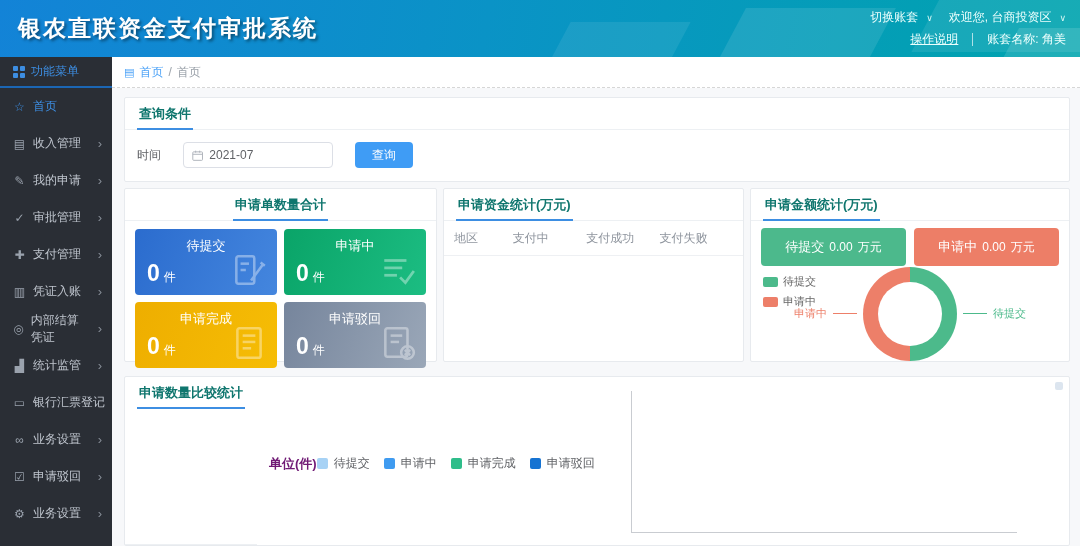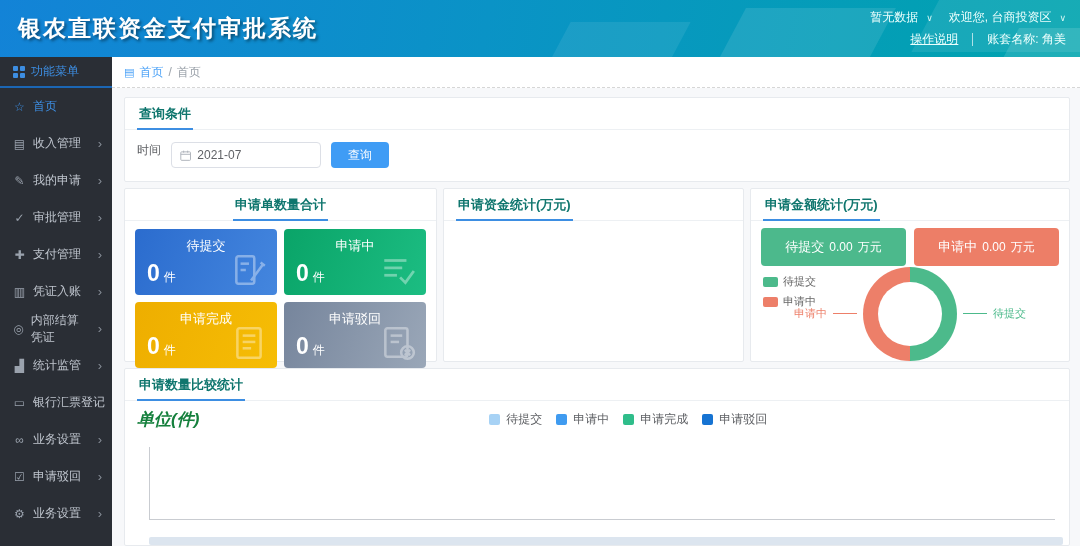--- a/index.html
+++ b/index.html
@@ -49,21 +49,21 @@
   .bc-sep, .bc-current { color:#9aa1a9; }
 
   .content { flex:1; padding:9px 10px 0 12px; display:flex; flex-direction:column; gap:6px; overflow:hidden; }
 
   .panel { background:#fff; border:1px solid #e7eaee; border-radius:2px; }
   .panel-head { padding:0 12px; border-bottom:1px solid #edf0f3; }
   .panel-title { display:inline-block; padding:7px 2px 5px; margin-bottom:-1px; border-bottom:2px solid #3d8ee2;
                  font-size:13px; font-weight:bold; color:#0f766e; }
 
   
-  .query-body { display:flex; align-items:flex-start; gap:10px; padding:12px 12px 13px; }
+  .query-body { display:flex; align-items:center; gap:22px; padding:12px 12px 13px; }
   .field-label { color:#606266; }
   .date-input { width:150px; height:26px; border:1px solid #dcdfe6; border-radius:4px; display:flex;
                 align-items:center; gap:6px; padding:0 8px; background:#fff; }
   .cal-icon { color:#aeb3bb; font-size:11px; }
   .date-input input { border:none; outline:none; width:100%; font-size:12px; color:#606266;
                       font-family:"Liberation Sans","DejaVu Sans",sans-serif; }
   .btn-primary { height:26px; padding:0 17px; background:#3f9cf5; color:#fff; border:none; border-radius:4px;
                  font-size:12px; cursor:pointer; font-family:"Liberation Sans","DejaVu Sans",sans-serif; }
 
   
@@ -109,23 +109,23 @@
            background:conic-gradient(#4cba8b 0 50%, #ed7f69 50% 100%); }
   .donut::after { content:""; position:absolute; inset:15px; background:#fff; border-radius:50%; }
   .leader-line { width:24px; height:1px; }
   .ll-salmon { background:#ed7f69; }
   .ll-green  { background:#4cba8b; }
   .pie-lbl { font-size:11px; }
   .pie-lbl.salmon { color:#ed7f69; }
   .pie-lbl.green  { color:#4cba8b; }
 
   
-  .p-compare { flex:1; display:flex; flex-direction:column; min-height:0; }
+  .p-compare { flex:1; display:flex; flex-direction:row; min-height:0;margin-top:8px; }
   .cmp-meta { display:flex; align-items:center; padding:7px 12px 2px; }
-  .unit-label { font-size:17px; font-weight:bold; color:#15803d;font-style:italic; }
+  .unit-label { font-size:13px; font-weight:bold; color:#701a75; }
   .cmp-legend { margin:0 auto; display:flex; align-items:center; gap:14px; }
   .cl-item { display:flex; align-items:center; gap:6px; color:#606266; }
   .cl-swatch { width:11px; height:11px; border-radius:2px; }
   .chart-area { flex:1; margin:4px 12px 0; position:relative; min-height:0; }
   .plot { position:absolute; left:12px; right:2px; top:10px; bottom:12px;
           border-left:1px solid #c9ccd1; border-bottom:1px solid #c9ccd1; }
   .h-scrollbar { height:8px; margin:5px 6px 0 24px; background:#dce5ef; border-radius:2px; flex:0 0 8px; }
 </style>
 </head>
 <body>
@@ -133,21 +133,21 @@
 <div id="app">
 
   <div class="header">
     <div class="shape s1"></div>
     <div class="shape s2"></div>
     <div class="shape s3"></div>
     <div class="shape s4"></div>
     <div class="app-title">银农直联资金支付审批系统</div>
     <div class="header-right">
       <div class="hr-row">
-        <span class="hr-link">暂无数据</span>
+        <span class="hr-link">切换账套</span>
         <span class="caret">∨</span>
         <span class="hr-link">欢迎您, 台商投资区</span>
         <span class="caret">∨</span>
       </div>
       <div class="hr-row">
         <span class="guide-link">操作说明</span>
         <span class="v-div"></span>
         <span>账套名称: 角美</span>
       </div>
     </div>
@@ -316,20 +316,26 @@
                     <line x1="24.5" y1="24.5" x2="29.5" y2="29.5"></line>
                     <line x1="29.5" y1="24.5" x2="24.5" y2="29.5"></line>
                 </svg>
               </div>
             </div>
           </div>
 
           <div class="panel p-table">
             <div class="panel-head">
               <span class="panel-title">申请资金统计(万元)</span>
+            </div>
+            <div class="tbl-head">
+              <span class="col0">地区</span>
+              <span class="col">支付中</span>
+              <span class="col">支付成功</span>
+              <span class="col">支付失败</span>
             </div>
           </div>
 
           <div class="panel p-amount">
             <div class="panel-head">
               <span class="panel-title">申请金额统计(万元)</span>
             </div>
             <div class="amount-body">
               <div class="amt-btns">
                 <div class="amt-btn amt-green">

